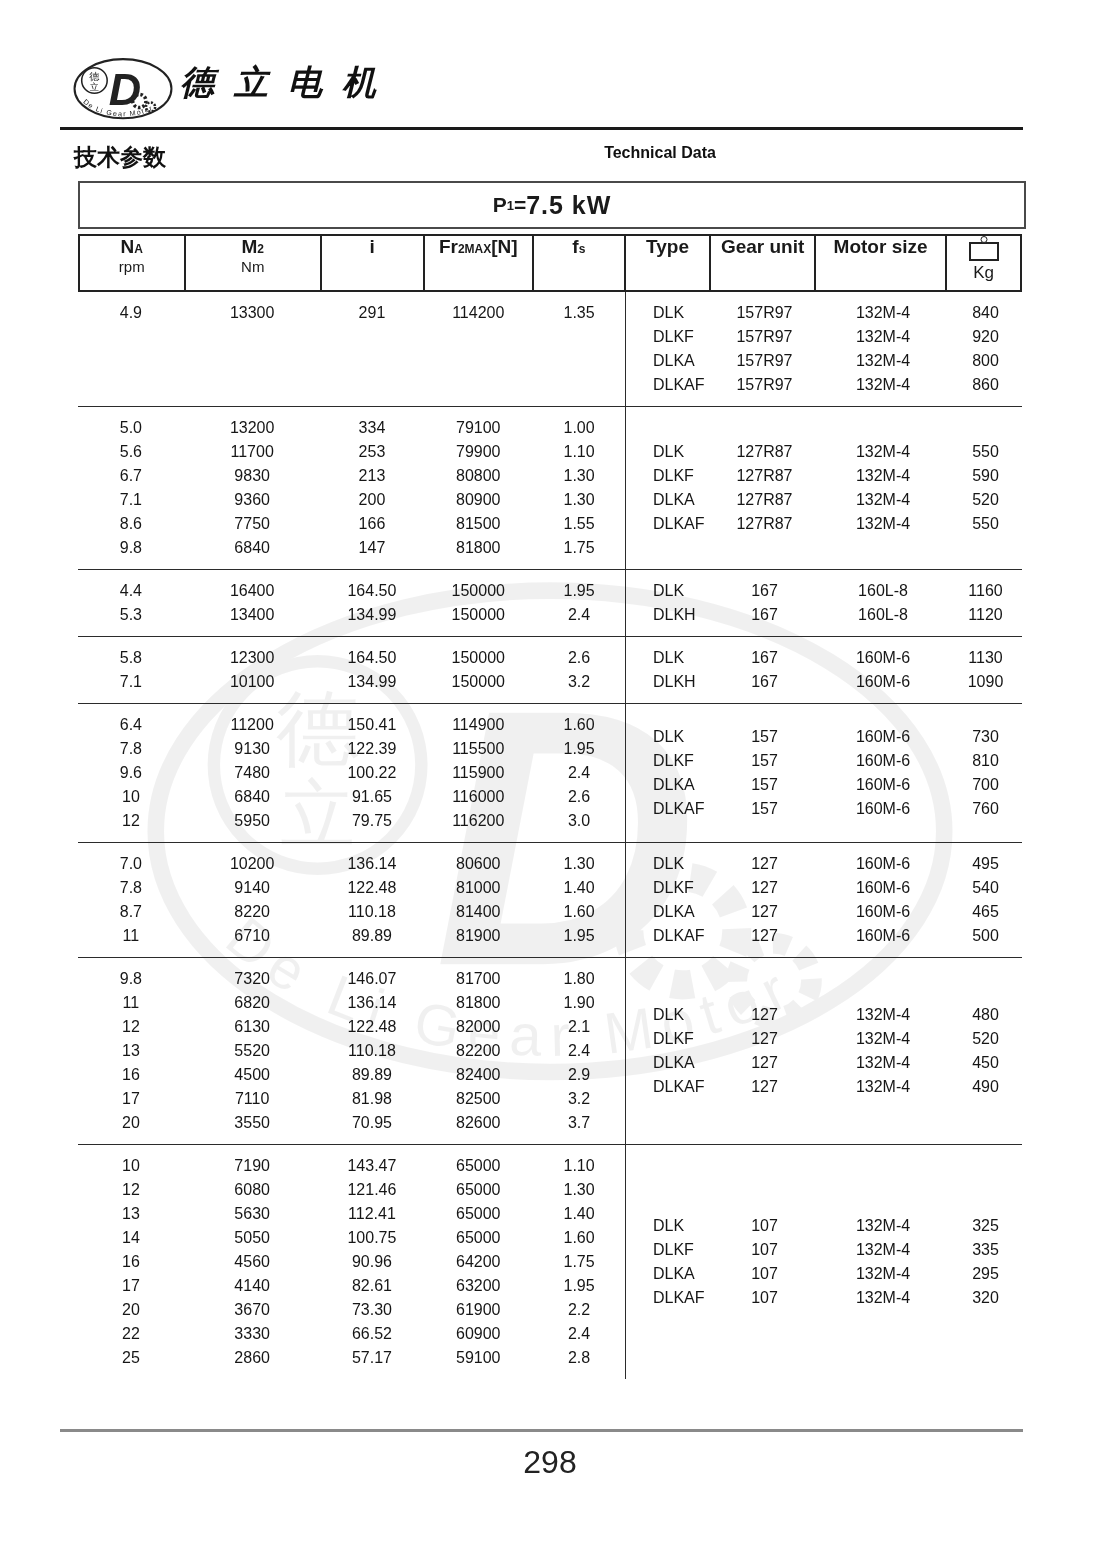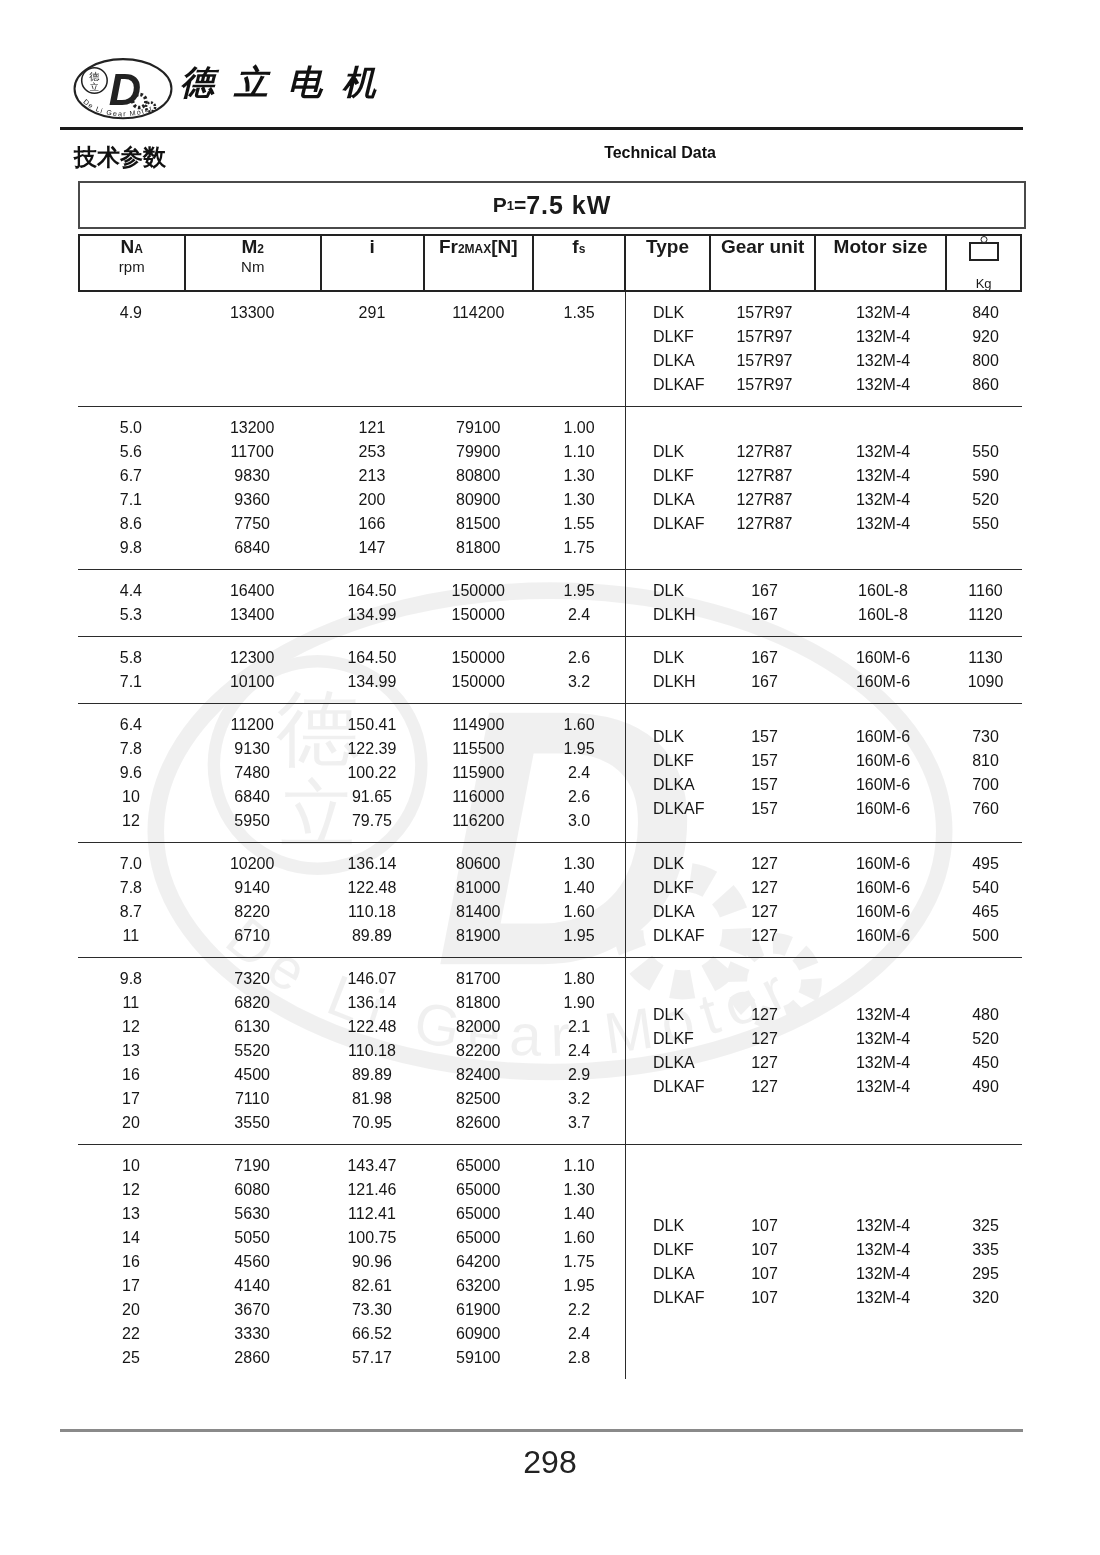--- a/index.html
+++ b/index.html
@@ -40,21 +40,21 @@
       align-items:center;justify-content:flex-start;line-height:1.15;}
   .th:last-child{border-right:none;}
   .th .h-main{font-size:19px;font-weight:bold;}
   .th .h-sub{font-size:12px;font-weight:bold;}
   .th .h-unit{font-size:15px;font-weight:normal;}
   .kg-icon{width:26px;height:15px;border:2px solid #222;position:relative;margin-top:6px;}
   .kg-icon::before{
     content:"";position:absolute;left:50%;top:-8px;transform:translateX(-50%);
     width:5px;height:5px;border:1.5px solid #222;border-radius:50%;background:#fff;
   }
-  .kg-label{font-size:13px;margin-top:16px;}
+  .kg-label{font-size:17px;margin-top:2px;}
   
   .tbody{position:absolute;left:78px;top:292px;width:944px;}
   .section{display:flex;border-bottom:1.5px solid #2b2b2b;}
   .section:last-child{border-bottom:none;}
   .sec-left{width:58.05%;box-sizing:border-box;border-right:1.5px solid #2b2b2b;
     padding:9px 0;display:flex;flex-direction:column;justify-content:flex-start;}
   .sec-right{width:41.95%;box-sizing:border-box;padding:9px 0;
     display:flex;flex-direction:column;justify-content:center;}
   .row{display:grid;height:24px;align-items:center;}
   .row-l{grid-template-columns:19.34fr 25fr 18.8fr 20.07fr 16.79fr;}
@@ -189,21 +189,21 @@
             <div class="cell">132M-4</div>
             <div class="cell">860</div>
           </div>
         </div>
       </div>
       <div class="section">
         <div class="sec-left">
           <div class="row row-l">
             <div class="cell">5.0</div>
             <div class="cell">13200</div>
-            <div class="cell">121</div>
+            <div class="cell">334</div>
             <div class="cell">79100</div>
             <div class="cell">1.00</div>
           </div>
           <div class="row row-l">
             <div class="cell">5.6</div>
             <div class="cell">11700</div>
             <div class="cell">253</div>
             <div class="cell">79900</div>
             <div class="cell">1.10</div>
           </div>

